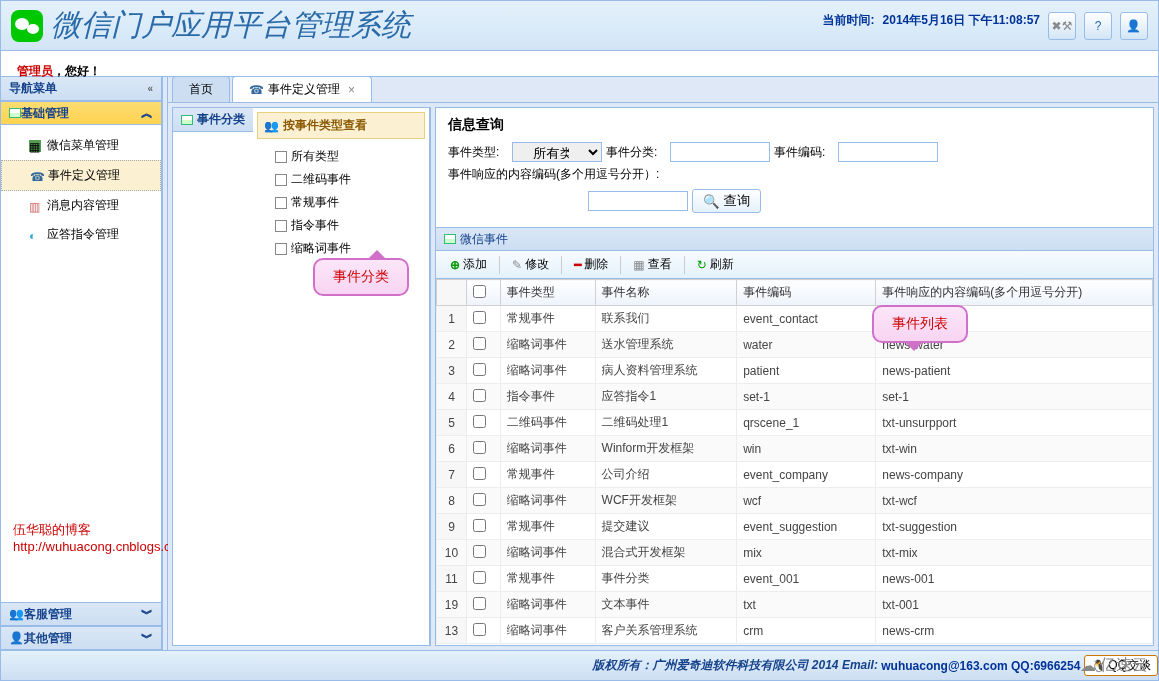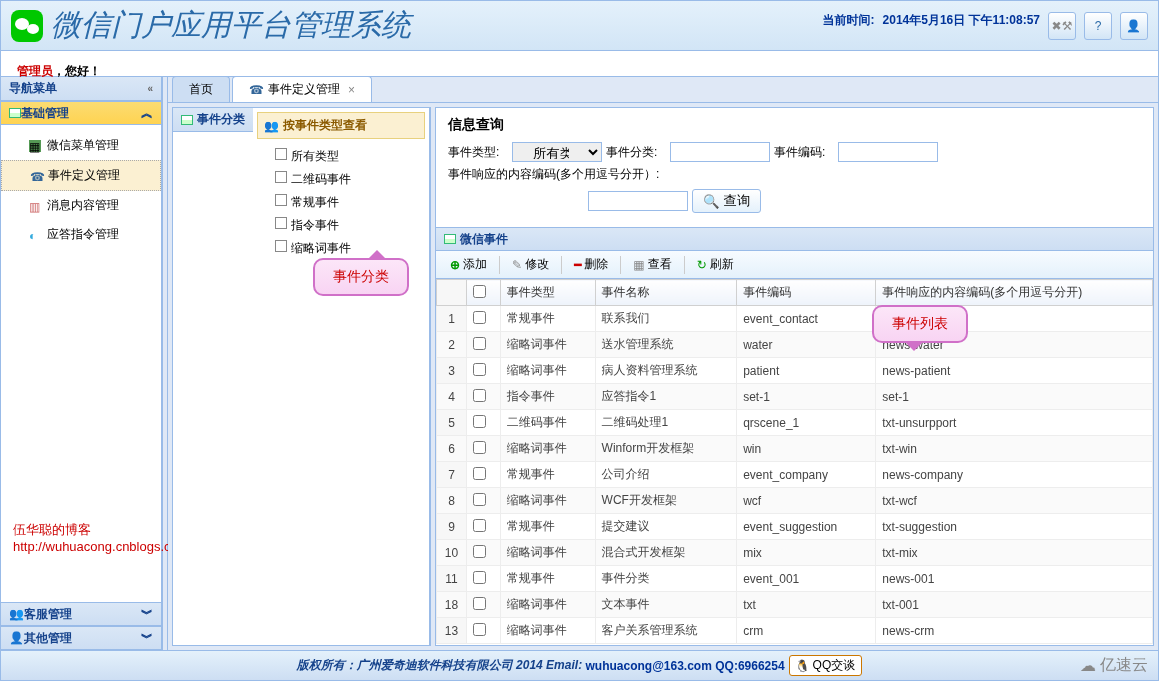--- a/index.html
+++ b/index.html
@@ -48,21 +48,21 @@
 .tab .close { margin-left: 4px; color: #888; }
 
 .workspace { flex: 1; display: flex; padding: 4px; gap: 0; background: #dfe8f6; overflow: hidden; }
 
 
 .tree-panel { width: 258px; border: 1px solid #99bbe8; background: #fff; display: flex; flex-direction: row; }
 .panel-title { height: 24px; background: linear-gradient(#dae7f6, #cddef3); border-bottom: 1px solid #99bbe8; padding: 0 8px; display: flex; align-items: center; font-weight: bold; color: #15428b; gap: 4px; }
 .tree-body { flex: 1; padding: 4px; position: relative; }
 .tree-group-title { background: #fbf0d2; border: 1px solid #e8d17e; padding: 4px 6px; font-weight: bold; color: #8b5a00; display: flex; align-items: center; gap: 4px; }
 .tree-items { padding: 6px 0 6px 18px; }
-.tree-item { padding: 3px 0; cursor: pointer; display: flex; align-items: flex-start; gap: 4px; }
+.tree-item { padding: 3px 0; cursor: pointer; display: flex; align-items: center; gap: 4px; }
 .doc-icon { width: 12px; height: 12px; border: 1px solid #888; background: #fff; position: relative; }
 
 
 .callout { position: absolute; background: linear-gradient(#fce6f8, #f8d4f3); border: 2px solid #d070c8; border-radius: 10px; padding: 8px 18px; color: #cc0000; font-size: 14px; }
 .callout::before { content: ''; position: absolute; width: 0; height: 0; }
 .callout1 { top: 150px; left: 60px; }
 .callout1::before { top: -20px; right: 20px; border: 10px solid transparent; border-bottom-color: #d070c8; }
 .callout2 { background: linear-gradient(#fce6f8, #f8d4f3); border: 2px solid #d070c8; border-radius: 10px; padding: 8px 18px; color: #cc0000; font-size: 14px; position: absolute; top: 228px; right: 190px; z-index: 10; }
 .callout2::after { content: ''; position: absolute; width: 0; height: 0; bottom: -20px; left: 30px; border: 10px solid transparent; border-top-color: #d070c8; }
 
@@ -70,35 +70,35 @@
 .detail-panel { flex: 1; border: 1px solid #99bbe8; border-left: none; background: #fff; display: flex; flex-direction: column; overflow: hidden; }
 .search-form { padding: 8px 12px; }
 .search-form h3 { font-size: 14px; margin-bottom: 8px; }
 .form-row { display: flex; align-items: center; gap: 4px; margin-bottom: 6px; flex-wrap: wrap; }
 .form-row label { min-width: 60px; }
 .form-row select, .form-row input[type=text] { border: 1px solid #99bbe8; padding: 2px 16px; height: 20px; }
 .form-row select { width: 90px; }
 .form-row input[type=text] { width: 100px; }
 .btn-query { border: 1px solid #99bbe8; background: linear-gradient(#fff,#e4f1fb); border-radius: 3px; padding: 2px 10px; cursor: pointer; display: inline-flex; align-items: center; gap: 4px; }
 
-.grid-title { height: 24px; background: linear-gradient(#dae7f6, #cddef3); border-top: 1px solid #99bbe8; border-bottom: 1px solid #99bbe8; padding: 0 8px; display: flex; align-items: center; font-weight: bold; color: #15428b; gap: 4px; }
+.grid-title { height: 24px; background: linear-gradient(#dae7f6, #cddef3); border-top: 1px solid #99bbe8; border-bottom: 1px solid #99bbe8; padding: 0 8px; display: flex; align-items: center; font-weight: normal; color: #15428b; gap: 4px; }
 .toolbar { height: 28px; border-bottom: 1px solid #99bbe8; display: flex; align-items: center; padding: 0 6px; gap: 4px; background: linear-gradient(#f7fbff, #e4f1fb); }
 .toolbar-btn { padding: 2px 8px; cursor: pointer; display: flex; align-items: center; gap: 3px; border-radius: 2px; }
 .tb-sep { width: 1px; height: 18px; background: #ccc; }
 
 .grid { flex: 1; overflow: auto; }
 .grid table { width: 100%; border-collapse: collapse; }
 .grid th { background: linear-gradient(#fff, #eef3fb); border: 1px solid #d0d0d0; padding: 4px 6px; text-align: left; font-weight: normal; color: #333; }
 .grid td { border: 1px solid #ededed; padding: 4px 6px; color: #444; }
 .grid tr:nth-child(even) td { background: #fafafa; }
 .grid .row-num { text-align: center; background: #f7f7f7; width: 30px; }
 .grid input[type=checkbox] { margin: 0; }
 
 
-.footer { height: 30px; background: linear-gradient(#e4f1fb, #cddef3); border-top: 1px solid #99bbe8; display: flex; align-items: center; justify-content: center; font-size: 12px; position: relative; }
+.footer { height: 30px; background: linear-gradient(#e4f1fb, #cddef3); border-top: 1px solid #99bbe8; display: flex; align-items: center; justify-content: flex-end; font-size: 12px; position: relative; }
 .footer .copy { color: #15428b; font-style: italic; font-weight: bold; }
 .footer .email { color: #003399; font-weight: bold; }
 .footer .qq { color: #003399; font-weight: bold; }
 .footer .qq-badge { border: 1px solid #cc7700; background: #fff; border-radius: 3px; padding: 1px 6px; margin-left: 4px; display: inline-flex; align-items: center; gap: 2px; }
 .footer .brand { position: absolute; right: 10px; color: #888; font-size: 16px; display: flex; align-items: center; gap: 4px; }
 
 .blog-link { color: #cc0000; position: absolute; bottom: 48px; left: 12px; font-size: 13px; }
 
 .icon { display: inline-block; }
 .i-table { width: 12px; height: 10px; border: 1px solid #3b7; background: linear-gradient(#fff 50%, #cfc 50%); }
@@ -382,21 +382,21 @@
                   </tr>
                   <tr>
                     <td class="row-num">11</td>
                     <td><input type="checkbox" style=""></td>
                     <td>常规事件</td>
                     <td>事件分类</td>
                     <td>event_001</td>
                     <td>news-001</td>
                   </tr>
                   <tr>
-                    <td class="row-num">18</td>
+                    <td class="row-num">19</td>
                     <td><input type="checkbox" style=""></td>
                     <td>缩略词事件</td>
                     <td>文本事件</td>
                     <td>txt</td>
                     <td>txt-001</td>
                   </tr>
                   <tr>
                     <td class="row-num">13</td>
                     <td><input type="checkbox" style=""></td>
                     <td>缩略词事件</td>

